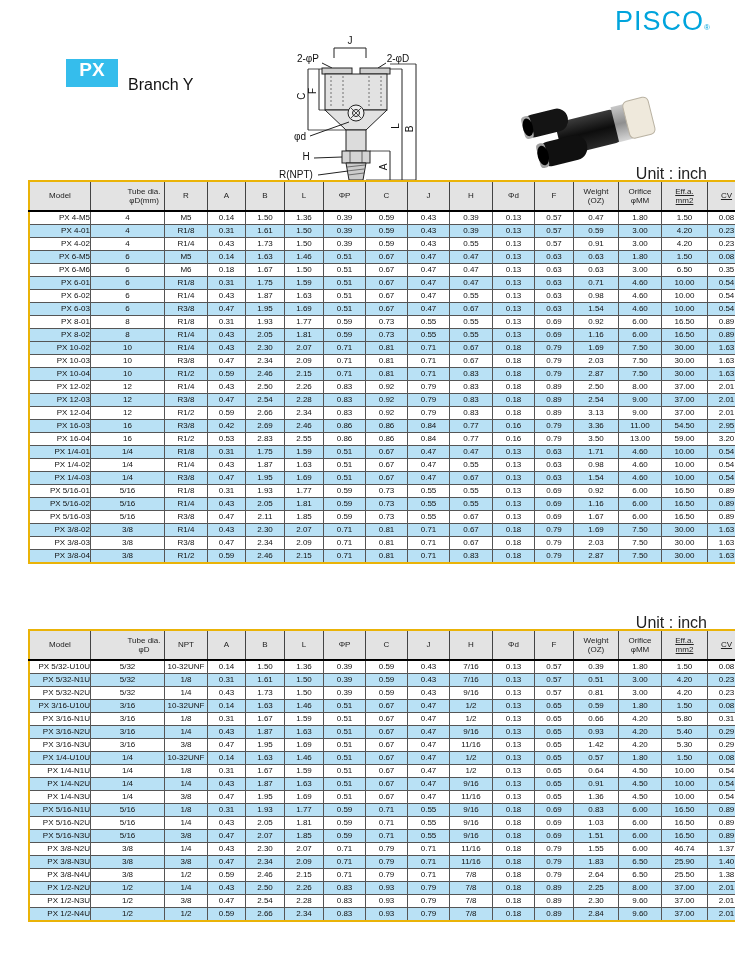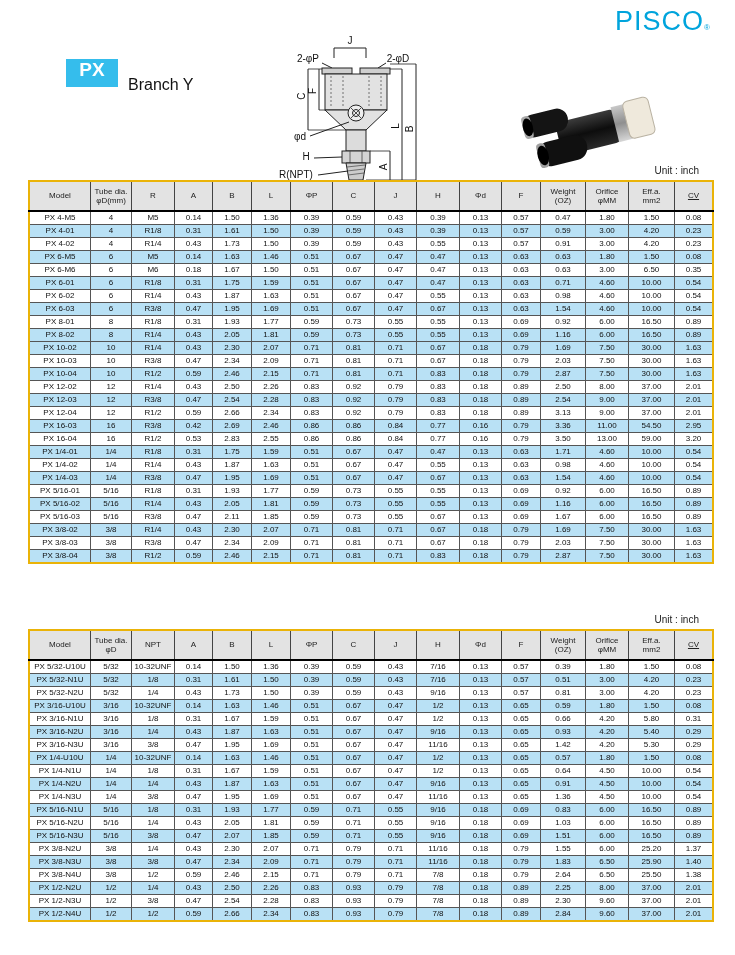--- a/index.html
+++ b/index.html
@@ -15,52 +15,52 @@
   .series-box{position:absolute;left:66px;top:59px;width:52px;height:28px;
               background:var(--series-box,#35bdec);color:#fff;font-weight:bold;
               font-size:19px;display:flex;justify-content:center;}
   .series-name{position:absolute;left:128px;top:76px;font-size:16px;color:#111;}
 
   
   .diagram{position:absolute;left:262px;top:34px;width:195px;height:148px;}
   .photo{position:absolute;left:518px;top:86px;width:152px;height:92px;}
 
   
-  .unit-note{position:absolute;right:36px;font-size:10px;color:#222;}
+  .unit-note{position:absolute;right:28px;font-size:16px;color:#222;}
   .unit-1{top:165px;}
   .unit-2{top:614px;}
 
   
   table.spec{position:absolute;left:28px;width:679px;border-collapse:collapse;
              table-layout:fixed;font-size:8px;}
   .t1{top:180px;}
   .t2{top:629px;}
   table.spec{border:2px solid #eab308;}
   table.spec th{background:var(--header-bg,#e3e3e3);font-weight:normal;color:#222;
                 border:1px solid #444;border-bottom:2px solid #000;height:26px;
                 white-space:pre-line;line-height:1.15;font-size:8px;padding:1px 0;}
   table.spec td{border:1px solid #555;height:12px;text-align:center;color:#111;
                 padding:0;line-height:1;}
   table.spec tr.hl td{background:var(--row-highlight,#b9e1f5);}
-  table.spec td.model{text-align:center;padding-left:0;}
+  table.spec td.model{text-align:right;padding-left:0;}
   table.spec th:nth-child(1){width:60px;}
-  table.spec th:nth-child(2){width:40px;}
+  table.spec th:nth-child(2){width:40px;padding-left:33px;}
   table.spec th:nth-child(3){width:42px;}
   table.spec th:nth-child(4){width:37px;}
   table.spec th:nth-child(5){width:38px;}
   table.spec th:nth-child(6){width:38px;}
   table.spec th:nth-child(7){width:41px;}
   table.spec th:nth-child(8){width:41px;}
   table.spec th:nth-child(9){width:41px;}
   table.spec th:nth-child(10){width:42px;}
   table.spec th:nth-child(11){width:41px;}
   table.spec th:nth-child(12){width:38px;}
   table.spec th:nth-child(13){width:44px;}
   table.spec th:nth-child(14){width:42px;}
-  table.spec th:nth-child(15){width:45px;}
+  table.spec th:nth-child(15){width:45px;text-decoration:underline;}
   table.spec th:nth-child(16){width:37px;text-decoration:underline;}
   .dg-text{font-size:10px;fill:#111;font-family:"Liberation Sans",sans-serif;}
 </style>
 </head>
 <body>
 
 <div class="page">
 
   <div class="logo">
     <span>PISCO</span><span class="reg">®</span>
@@ -973,21 +973,21 @@
           <td>2.30</td>
           <td>2.07</td>
           <td>0.71</td>
           <td>0.79</td>
           <td>0.71</td>
           <td>11/16</td>
           <td>0.18</td>
           <td>0.79</td>
           <td>1.55</td>
           <td>6.00</td>
-          <td>25.20</td>
+          <td>46.74</td>
           <td>1.37</td>
         </tr>
         <tr class="hl">
           <td class="model">PX 3/8-N3U</td>
           <td>3/8</td>
           <td>3/8</td>
           <td>0.47</td>
           <td>2.34</td>
           <td>2.09</td>
           <td>0.71</td>

